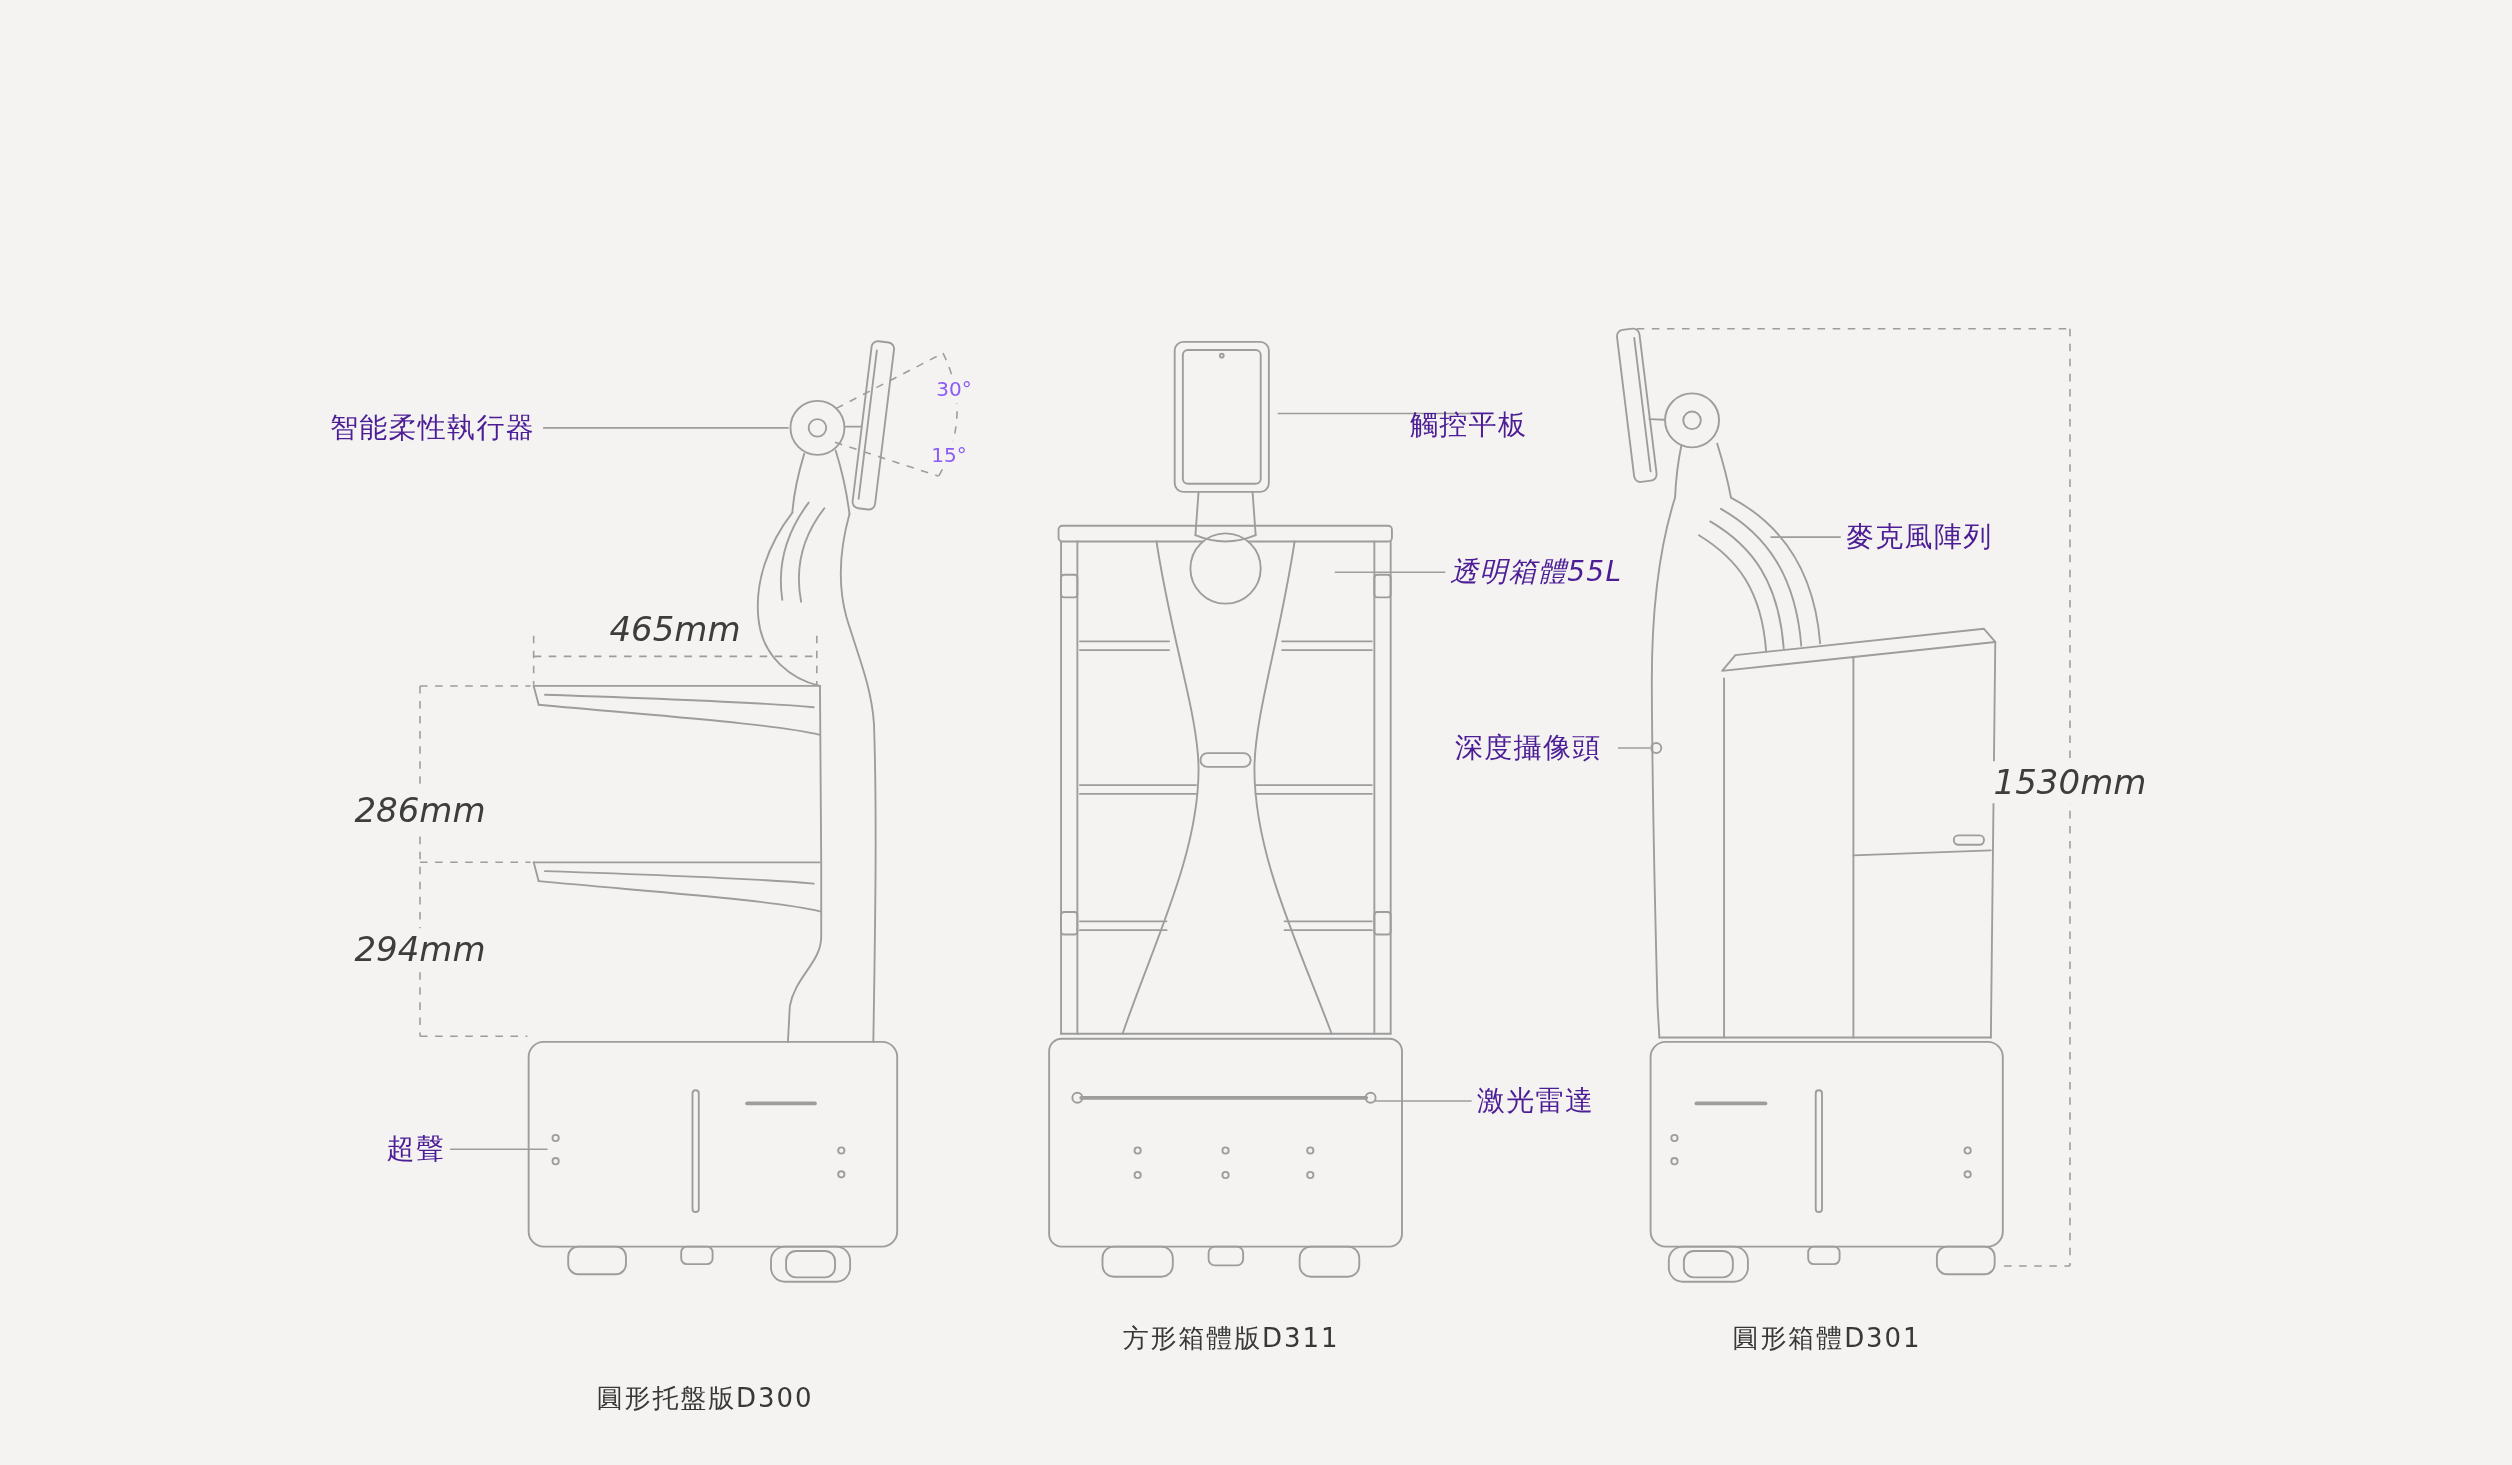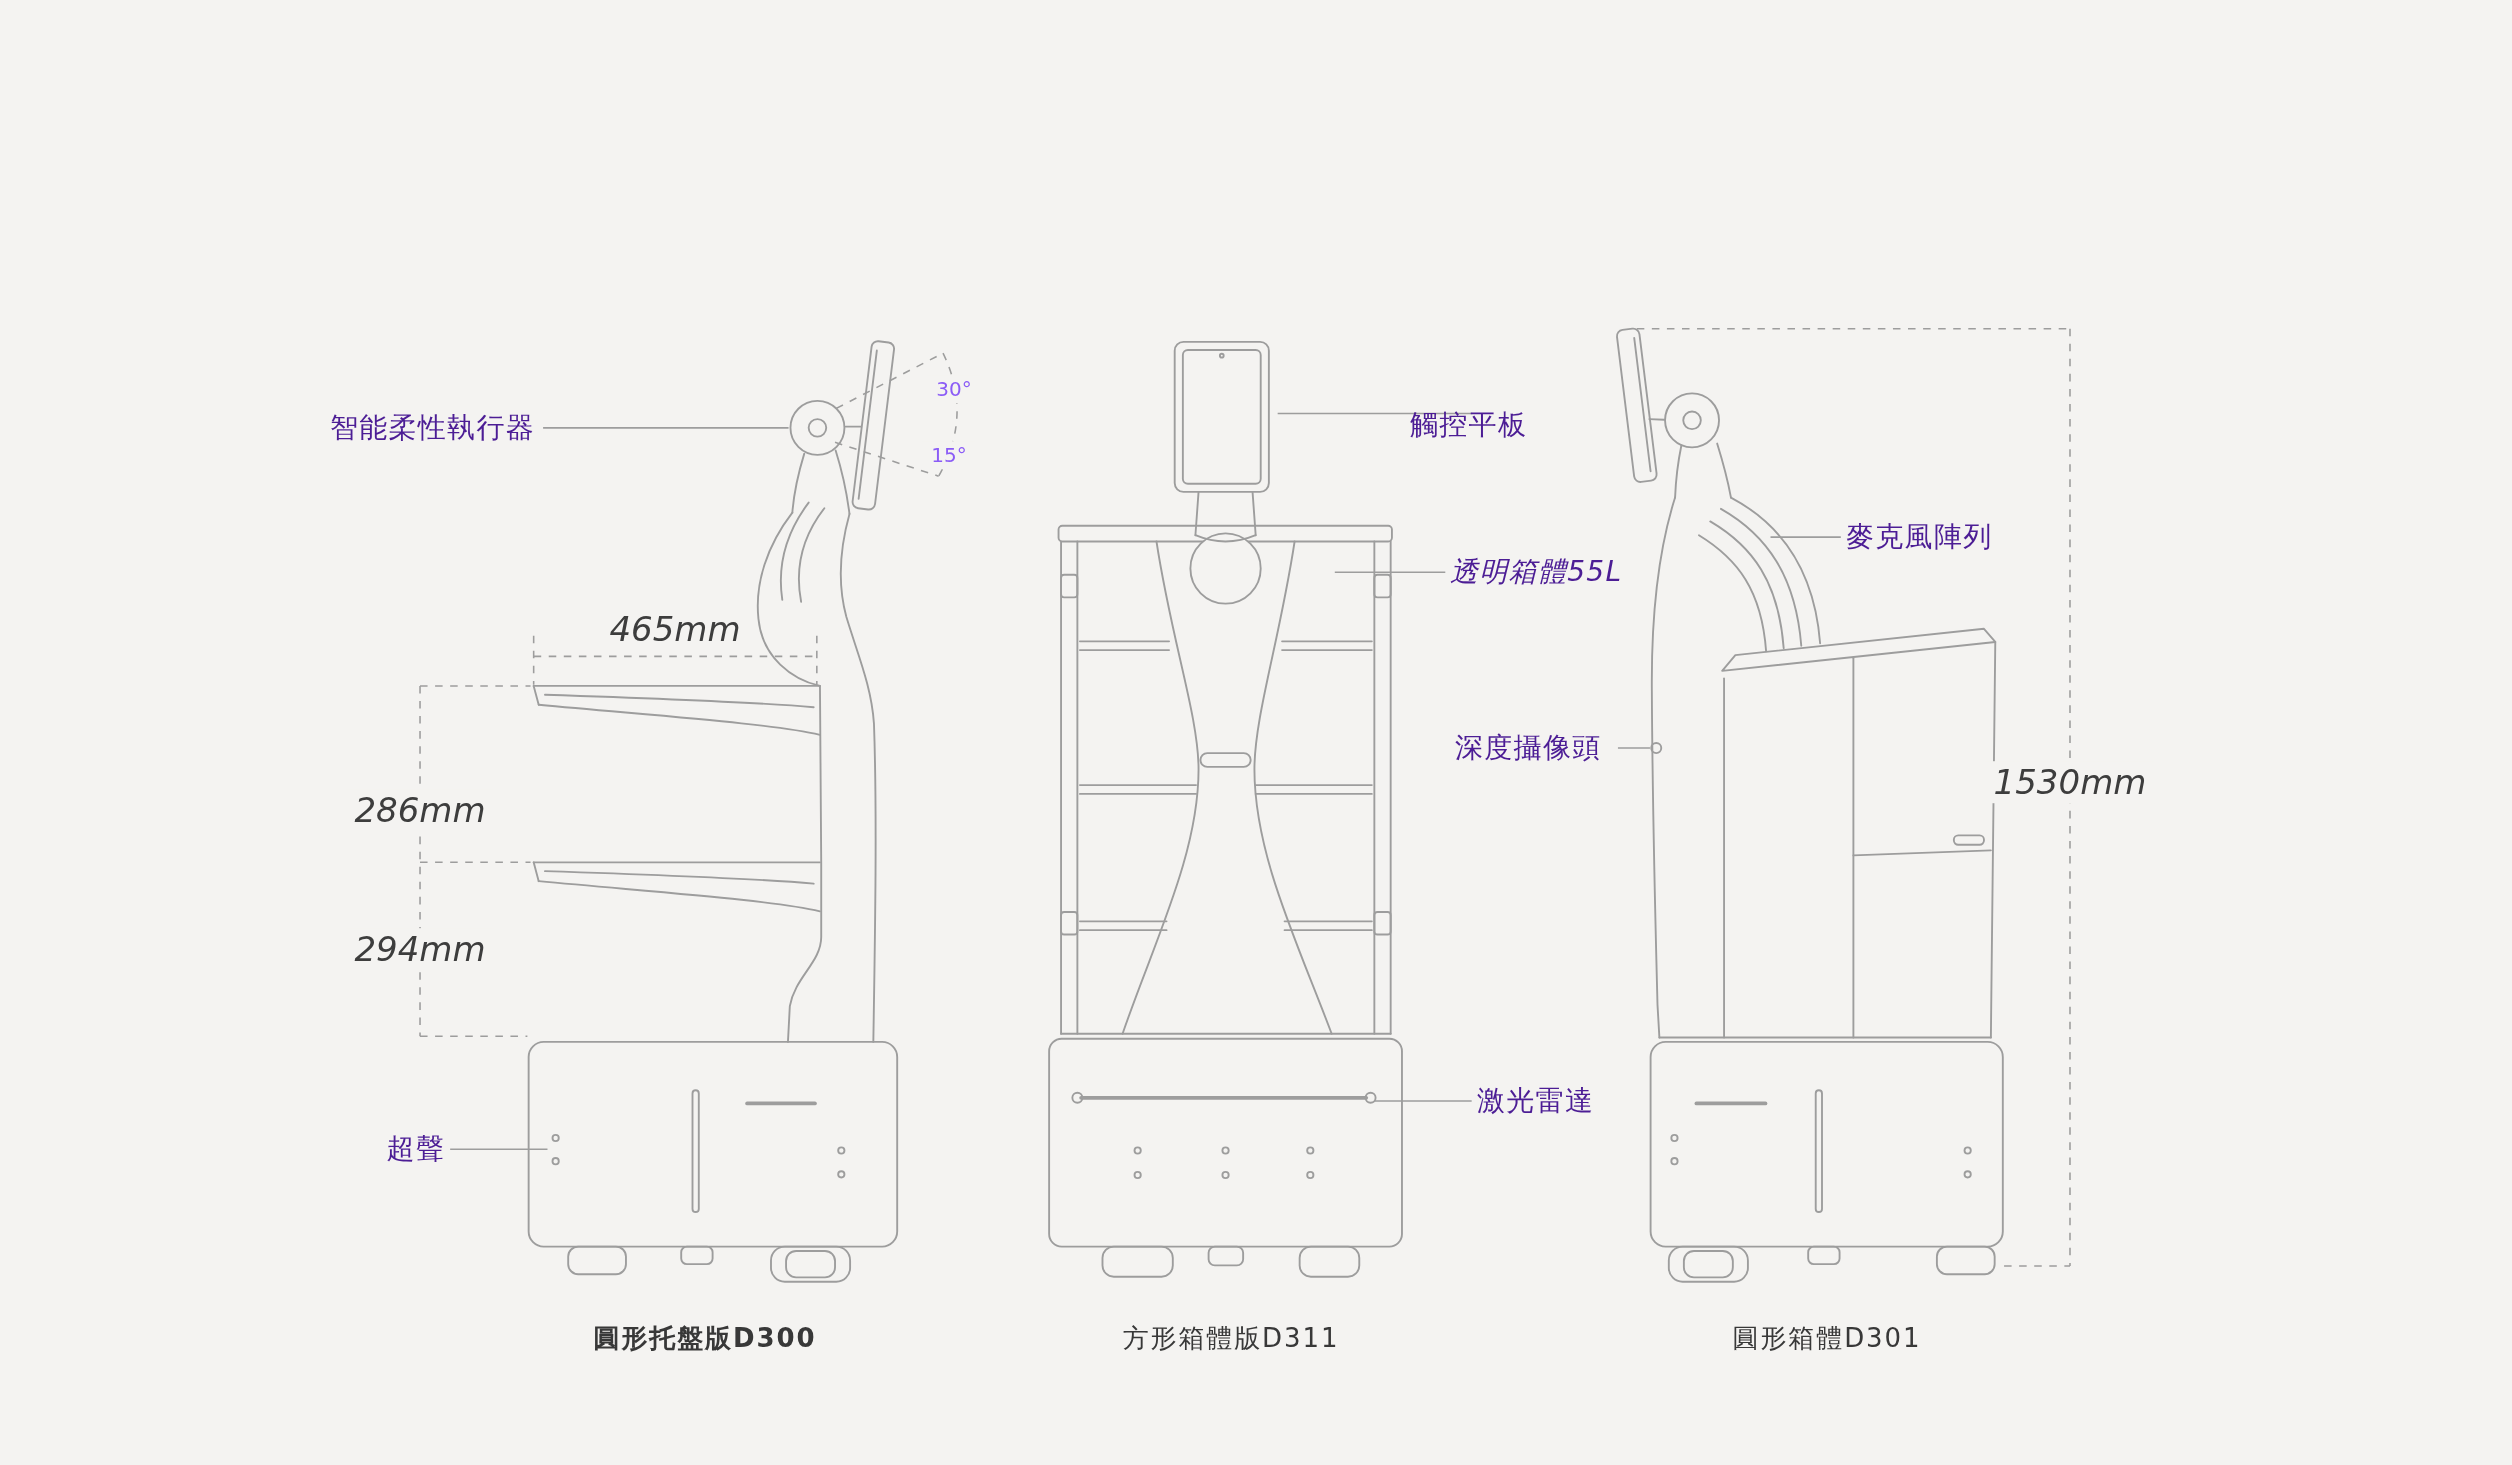--- a/index.html
+++ b/index.html
@@ -246,20 +246,20 @@
   <div class="lbl anchor-l" style="left:1450px; top:572px;font-style:italic;">透明箱體55L</div>
 
   <div class="lbl anchor-l" style="left:1455px; top:748px;">深度攝像頭</div>
 
   <div class="lbl anchor-l" style="left:1477px; top:1101px;">激光雷達</div>
 
   <div class="lbl anchor-l" style="left:1846px; top:537px;">麥克風陣列</div>
 
   <div class="lbl dim anchor-c bg" style="left:2070px; top:782px;">1530mm</div>
 
-  <div class="lbl cap anchor-c" style="left:705px; top:1338px;font-weight:bold;">圓形托盤版D300</div>
+  <div class="lbl cap anchor-c" style="left:705px; top:1398px;">圓形托盤版D300</div>
 
   <div class="lbl cap anchor-c" style="left:1231px; top:1338px;">方形箱體版D311</div>
 
   <div class="lbl cap anchor-c" style="left:1827px; top:1338px;">圓形箱體D301</div>
 
 </div>
 
 
 </body></html>

